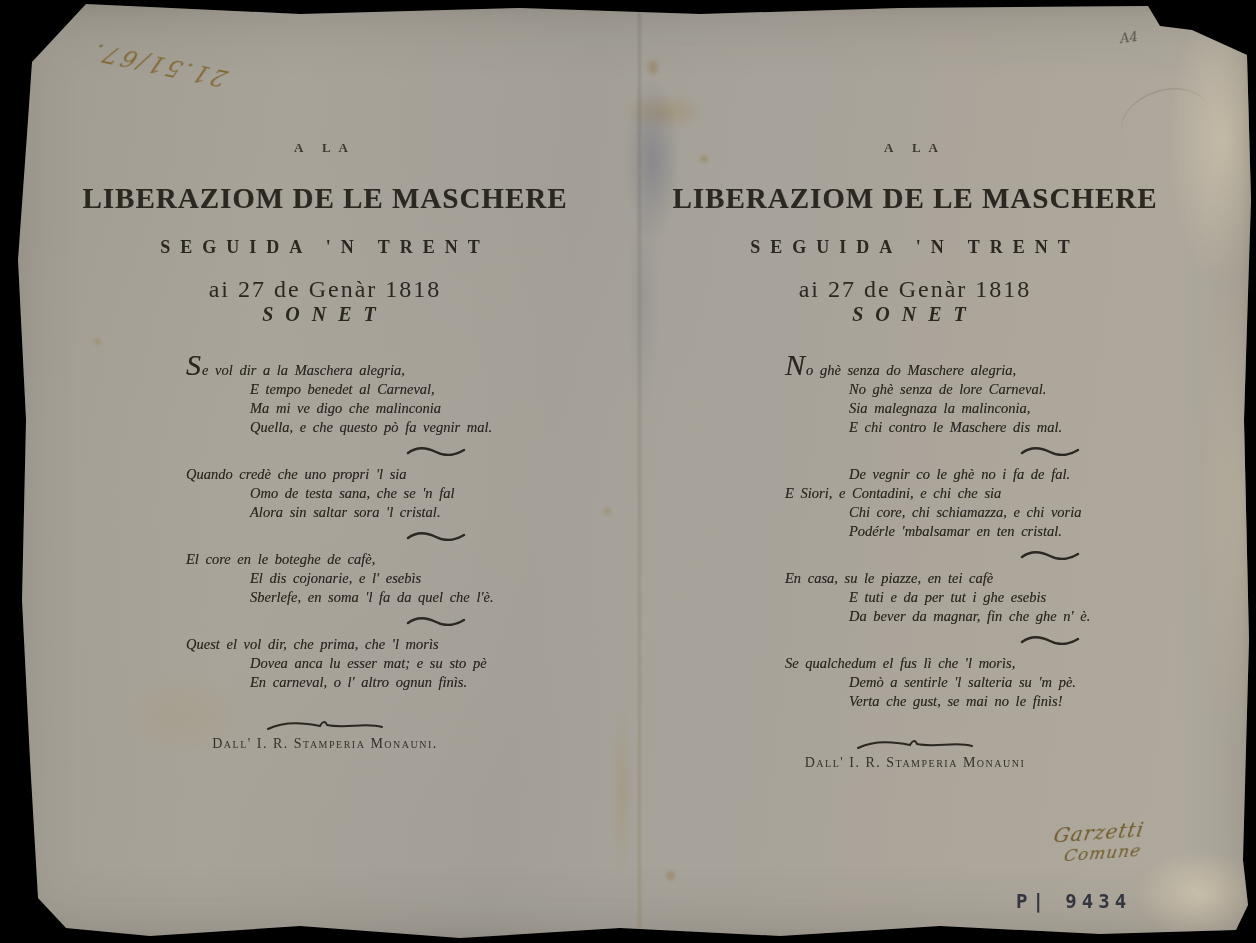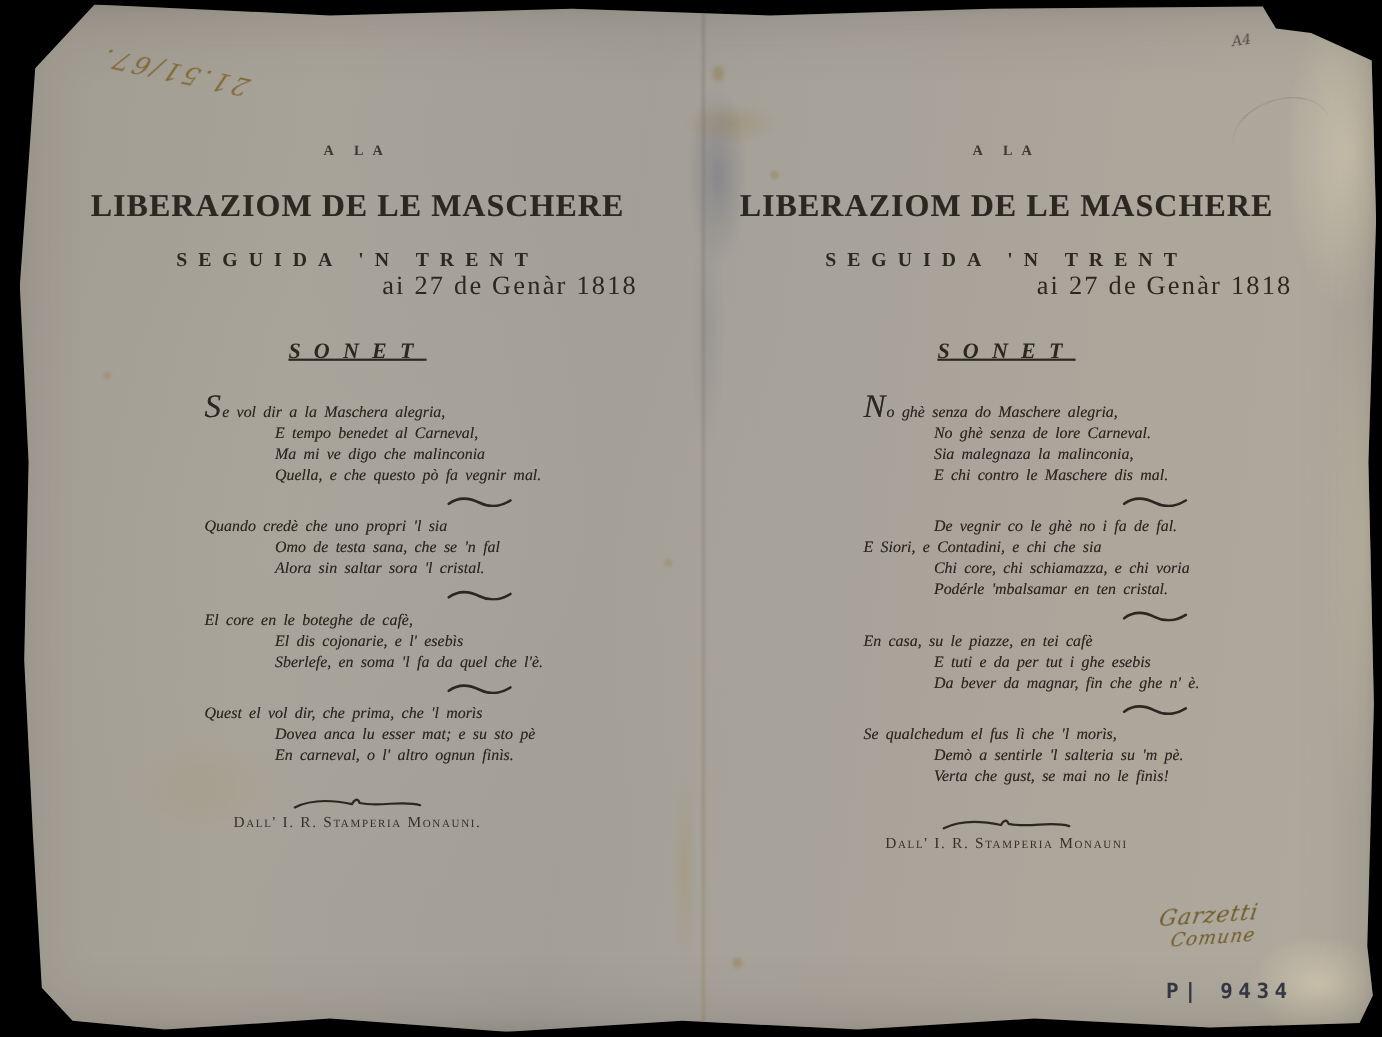--- a/index.html
+++ b/index.html
@@ -35,30 +35,30 @@
     position:absolute;left:638px;top:10px;width:3px;height:920px;
     background:linear-gradient(180deg, rgba(70,68,64,.18), rgba(120,110,90,.28) 60%, rgba(140,120,70,.30));
     filter:blur(1px);
   }
   .crease-tr{
     position:absolute;left:1120px;top:90px;width:90px;height:60px;
     border-top:1px solid rgba(70,64,55,.25);border-radius:50%;
     transform:rotate(-18deg);filter:blur(.6px);
   }
   
-  .page{position:absolute;top:1px;color:#2b2721;}
+  .page{position:absolute;top:12px;color:#2b2721;}
   .page-left{left:70px;width:510px;}
   .page-right{left:655px;width:520px;}
   .center{text-align:center;}
   .a-la{margin-top:128px;font-size:13px;letter-spacing:8px;font-weight:bold;opacity:.85;}
   .title{margin-top:26px;font-size:29px;font-weight:bold;letter-spacing:1px;white-space:nowrap;
          text-shadow:.4px .4px 0 rgba(43,39,33,.35);}
   .subtitle{margin-top:22px;font-size:18px;font-weight:bold;letter-spacing:10px;white-space:nowrap;}
-  .date-line{font-size:24px;letter-spacing:2px;text-align:right;}
-  .sonet{margin-top:34px;font-size:20px;font-weight:bold;font-style:italic;letter-spacing:12px;text-decoration:underline;}
+  .date-line{margin-top:18px;font-size:24px;letter-spacing:2px;}
+  .sonet{font-size:20px;font-weight:bold;font-style:italic;letter-spacing:12px;}
   .verse{margin-top:34px;font-size:14.5px;line-height:19px;word-spacing:3px;
          text-shadow:0 0 .4px rgba(43,39,33,.55);}
   .page-left .verse{padding-left:116px;}
   .page-right .verse{padding-left:130px;}
   .stanza{margin-bottom:0;font-style:italic;}
   .line{white-space:nowrap;}
   .line.indent{margin-left:64px;}
   .line.dropcap::first-letter{font-size:30px;line-height:10px;letter-spacing:1px;}
   .divider{height:10px;margin:9px 0 9px 0;display:flex;justify-content:center;}
   .page-left .divider{width:340px;margin-left:80px;}
@@ -76,21 +76,21 @@
   .pencil-tr{
     left:1120px;top:30px;color:rgba(60,56,50,.8);font-size:13px;
     transform:rotate(-8deg);filter:blur(.3px);
   }
   .signature{
     left:1052px;top:822px;color:#6f5a28;font-size:20px;line-height:21px;
     transform:rotate(-4deg) skewX(-14deg);letter-spacing:1px;filter:blur(.3px);
   }
   .signature .sig2{margin-left:14px;font-size:17px;}
   .stamp{
-    position:absolute;left:1060px;top:890px;color:#2a2d3a;
+    position:absolute;left:1016px;top:890px;color:#2a2d3a;
     font-family:"DejaVu Sans Mono",monospace;font-weight:bold;
     font-size:19px;letter-spacing:5px;opacity:.92;
   }
   .fox{position:absolute;border-radius:50%;}
 </style>
 </head>
 <body>
 
 <div class="paper">
   <div class="fold-line"></div>

